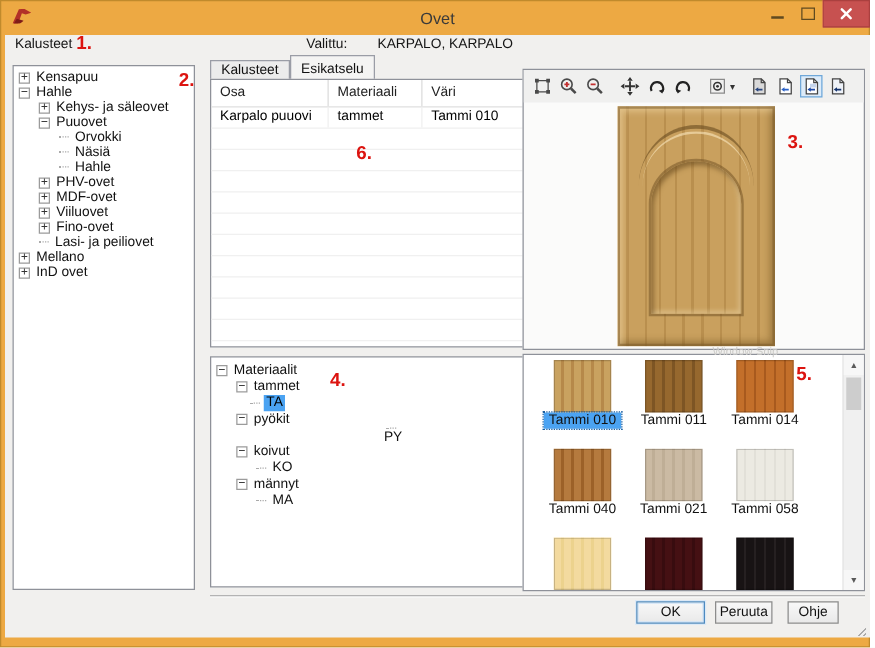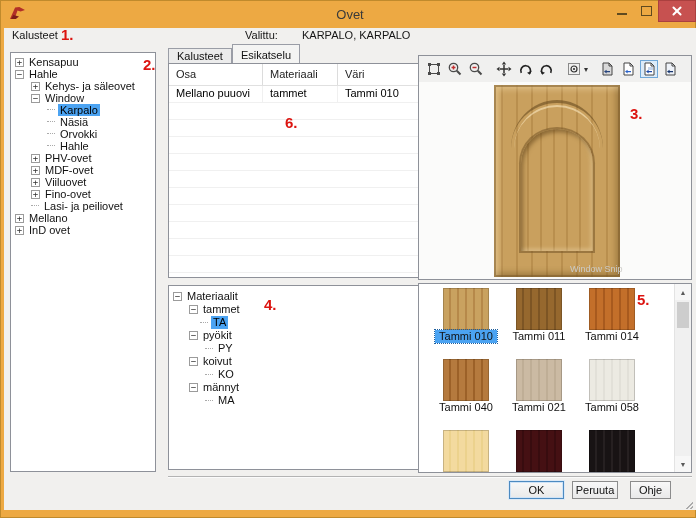--- a/index.html
+++ b/index.html
@@ -56,21 +56,21 @@
   .caret{font-size:8px;color:#333;margin-left:-2px;}
   #door{position:absolute;left:75px;top:29px;width:126px;height:192px;
     background:repeating-linear-gradient(90deg,var(--base,#c9a05e) 0 7px,var(--grain,#b98f4e) 7px 9px,var(--base,#c9a05e) 9px 15px);
     box-shadow:inset 0 0 0 2px rgba(125,92,44,.55),inset 4px 4px 6px rgba(255,236,190,.45),inset -4px -4px 6px rgba(100,70,25,.45);}
   #door .arch1{position:absolute;left:17px;right:17px;top:15px;height:48px;border-top:3px solid rgba(105,75,32,.6);border-radius:50% 50% 0 0/95% 95% 0 0;}
   #door .arch2{position:absolute;left:20px;right:20px;top:20px;height:44px;border-top:2px solid rgba(255,238,200,.55);border-radius:50% 50% 0 0/95% 95% 0 0;}
   #door .dpanel{position:absolute;left:27px;right:27px;top:44px;bottom:26px;
     background:repeating-linear-gradient(90deg,var(--base,#c9a05e) 0 6px,var(--grain,#b98f4e) 6px 8px,var(--base,#c9a05e) 8px 13px);
     border-radius:50% 50% 0 0/28% 28% 0 0;
     box-shadow:inset 2px 3px 4px rgba(90,60,20,.55),inset -2px -2px 4px rgba(255,240,200,.4),0 0 0 2px rgba(110,78,34,.5);}
-  .watermark{position:absolute;left:570px;top:264px;font-size:9px;color:#cccbc8;z-index:6;}
+  .watermark{position:absolute;left:570px;top:276px;font-size:9px;color:#cccbc8;z-index:6;}
   
   #materials-tree{left:168px;top:285px;width:257px;height:185px;padding-top:4px;}
   
   #swatch-panel{left:418px;top:283px;width:274px;height:190px;overflow:hidden;}
   #swatch-grid{position:absolute;left:24px;top:4px;display:grid;grid-template-columns:repeat(3,46px);column-gap:27px;row-gap:16px;}
   .sw-cell{width:46px;height:55px;position:relative;}
   .sw{width:46px;height:42px;box-shadow:inset 0 0 0 1px rgba(0,0,0,.18);}
   .sw-label{font-size:11px;height:13px;line-height:13px;text-align:center;white-space:nowrap;margin:0 -8px;color:#111;}
   .sw-label.sel{background:#4ba3f2;outline:1px dotted #1d5f9e;}
   .vscroll{position:absolute;right:0;top:0;bottom:0;width:16px;background:#f0f0f0;border-left:1px solid #e3e3e3;}
@@ -130,33 +130,29 @@
       <div class="tree-row" style="padding-left: 4px;">
         <span class="exp">−</span>
         <span class="lbl">Hahle</span>
       </div>
       <div class="tree-row" style="padding-left: 20px;">
         <span class="exp">+</span>
         <span class="lbl">Kehys- ja säleovet</span>
       </div>
       <div class="tree-row" style="padding-left: 20px;">
         <span class="exp">−</span>
-        <span class="lbl">Window</span>
+        <span class="lbl">Puuovet</span>
       </div>
       <div class="tree-row" style="padding-left: 36px;">
         <span class="dash"></span>
-        <span class="lbl sel">Karpalo</span>
+        <span class="lbl">Orvokki</span>
       </div>
       <div class="tree-row" style="padding-left: 36px;">
         <span class="dash"></span>
         <span class="lbl">Näsiä</span>
-      </div>
-      <div class="tree-row" style="padding-left: 36px;">
-        <span class="dash"></span>
-        <span class="lbl">Orvokki</span>
       </div>
       <div class="tree-row" style="padding-left: 36px;">
         <span class="dash"></span>
         <span class="lbl">Hahle</span>
       </div>
       <div class="tree-row" style="padding-left: 20px;">
         <span class="exp">+</span>
         <span class="lbl">PHV-ovet</span>
       </div>
       <div class="tree-row" style="padding-left: 20px;">
@@ -191,21 +187,21 @@
   </div>
 
   <div class="panel" id="parts-table">
     <div class="tbl-header" id="tbl-header">
         <div class="th">Osa</div>
         <div class="th">Materiaali</div>
         <div class="th">Väri</div>
       </div>
     <div id="tbl-body">
         <div class="tr">
-          <div class="td">Mellano puuovi</div>
+          <div class="td">Karpalo puuovi</div>
           <div class="td">tammet</div>
           <div class="td">Tammi 010</div>
         </div>
         <div class="tr"></div>
         <div class="tr"></div>
         <div class="tr"></div>
         <div class="tr"></div>
         <div class="tr"></div>
         <div class="tr"></div>
         <div class="tr"></div>
@@ -319,21 +315,21 @@
         <span class="lbl">tammet</span>
       </div>
       <div class="tree-row" style=" margin-left: 31px;">
         <span class="dash"></span>
         <span class="lbl sel">TA</span>
       </div>
       <div class="tree-row" style="padding-left: 20px;">
         <span class="exp">−</span>
         <span class="lbl">pyökit</span>
       </div>
-      <div class="tree-row" style="padding-left: 36px;">
+      <div class="tree-row" style="padding-left: 36px; flex-direction: column;">
         <span class="dash"></span>
         <span class="lbl">PY</span>
       </div>
       <div class="tree-row" style="padding-left: 20px;">
         <span class="exp">−</span>
         <span class="lbl">koivut</span>
       </div>
       <div class="tree-row" style="padding-left: 36px;">
         <span class="dash"></span>
         <span class="lbl">KO</span>

